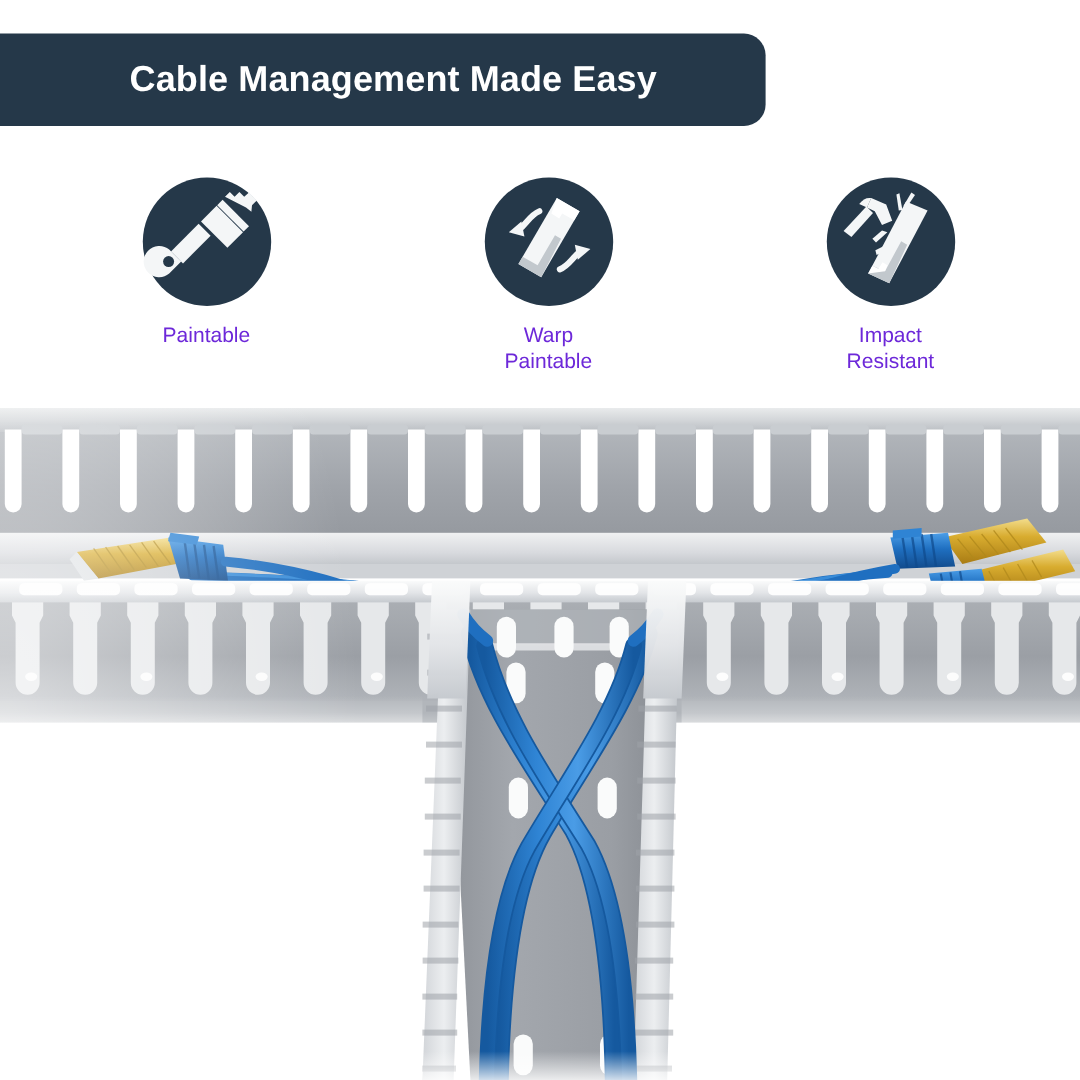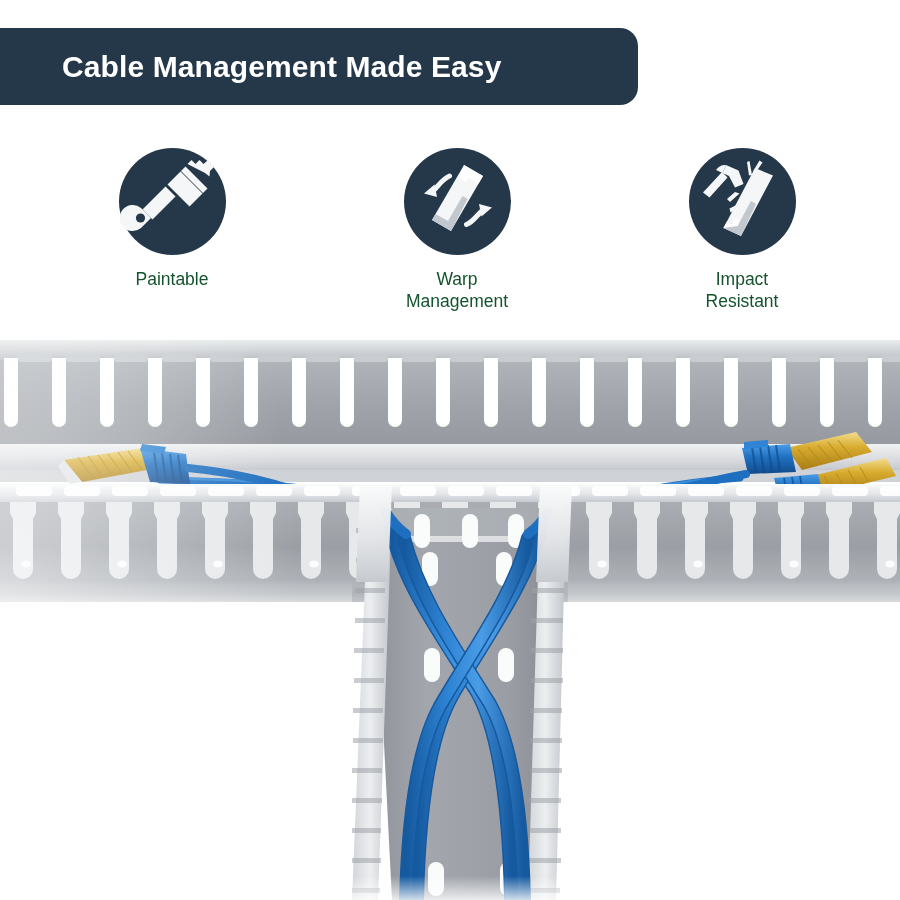--- a/index.html
+++ b/index.html
@@ -27,21 +27,21 @@
     position: absolute;
     left: 0;
     top: 28px;
     width: 638px;
     height: 77px;
     background: #253849;
     border-radius: 0 18px 18px 0;
     display: flex;
     align-items: center;
     box-sizing: border-box;
-    padding-left: 62px;
+    padding-left: 108px;
   }
   .banner-title {
     color: #ffffff;
     font-size: 30px;
     font-weight: bold;
     letter-spacing: 0.1px;
     white-space: nowrap;
     font-family: "Liberation Sans", sans-serif;
   }
 
@@ -68,21 +68,21 @@
     border-radius: 50%;
     background: #253849;
     display: flex;
     align-items: center;
     justify-content: center;
   }
   .feature-circle svg { display: block; }
   .feature-label {
     margin-top: 13px;
     text-align: center;
-    color: #14532d;
+    color: #6d28d9;
     font-size: 17.5px;
     line-height: 1.28;
     font-family: "Liberation Sans", sans-serif;
     white-space: pre-line;
   }
 
   
   .photo {
     position: absolute;
     left: 0;
@@ -142,21 +142,21 @@
           </g>
           <path d="M30.5 36.5 L20.0 45.5 L33.0 49.0 Z" fill="#f4f6f7"></path>
 
           <g fill="none" stroke="#f4f6f7" stroke-width="5" stroke-linecap="round">
             <path d="M62.5 76.5 C70.0 73.5 73.0 66.5 79.5 61.5"></path>
           </g>
           <path d="M77.5 68.5 L88.0 59.5 L75.0 56.0 Z" fill="#f4f6f7"></path>
         </svg>
       </div>
       <div class="feature-label">Warp
-Management</div>
+Paintable</div>
     </div>
 
     <div class="feature">
       <div class="feature-circle">
         <svg width="107" height="107" viewBox="0 0 107 107">
 
           <g>
             <path d="M66.0 20.0 L84.0 27.5 L52.0 88.0 L34.5 80.0 Z" fill="#f4f6f7"></path>
             <path d="M52.0 88.0 L34.5 80.0 L38.0 73.5 L48.5 78.0 L62.0 53.0 L67.0 56.0 Z" fill="#c2c8cd"></path>
             <path d="M34.5 80.0 L38.0 73.5 L43.0 76.0 L46.5 70.5 L50.5 73.0 L48.5 78.0 Z" fill="#ffffff"></path>

